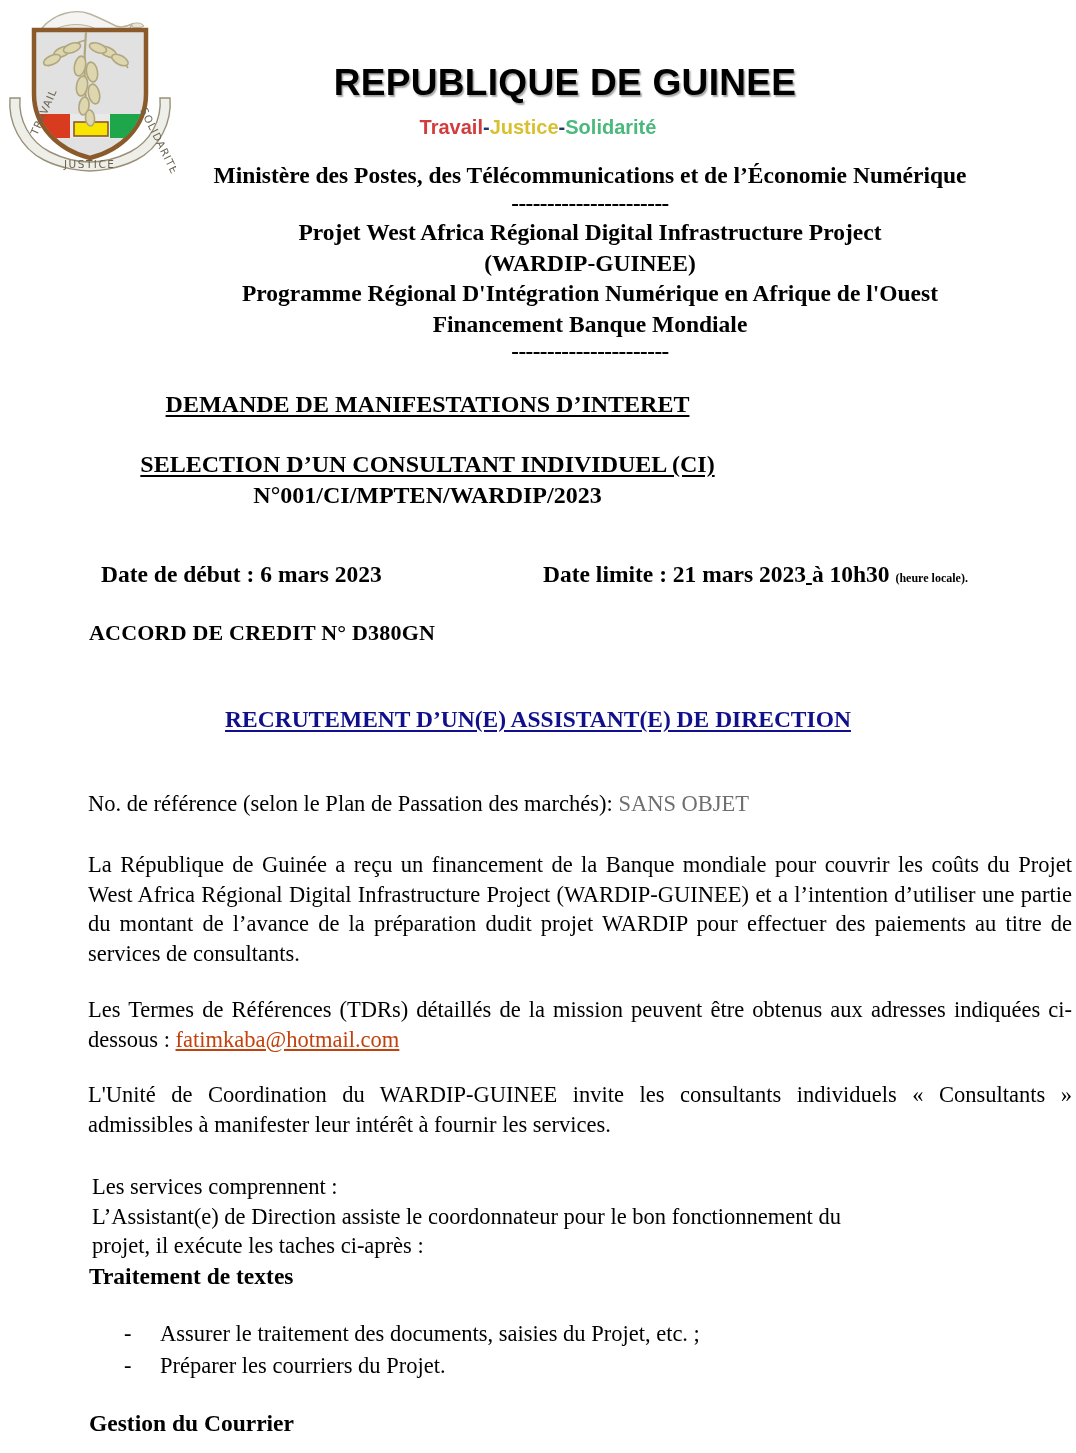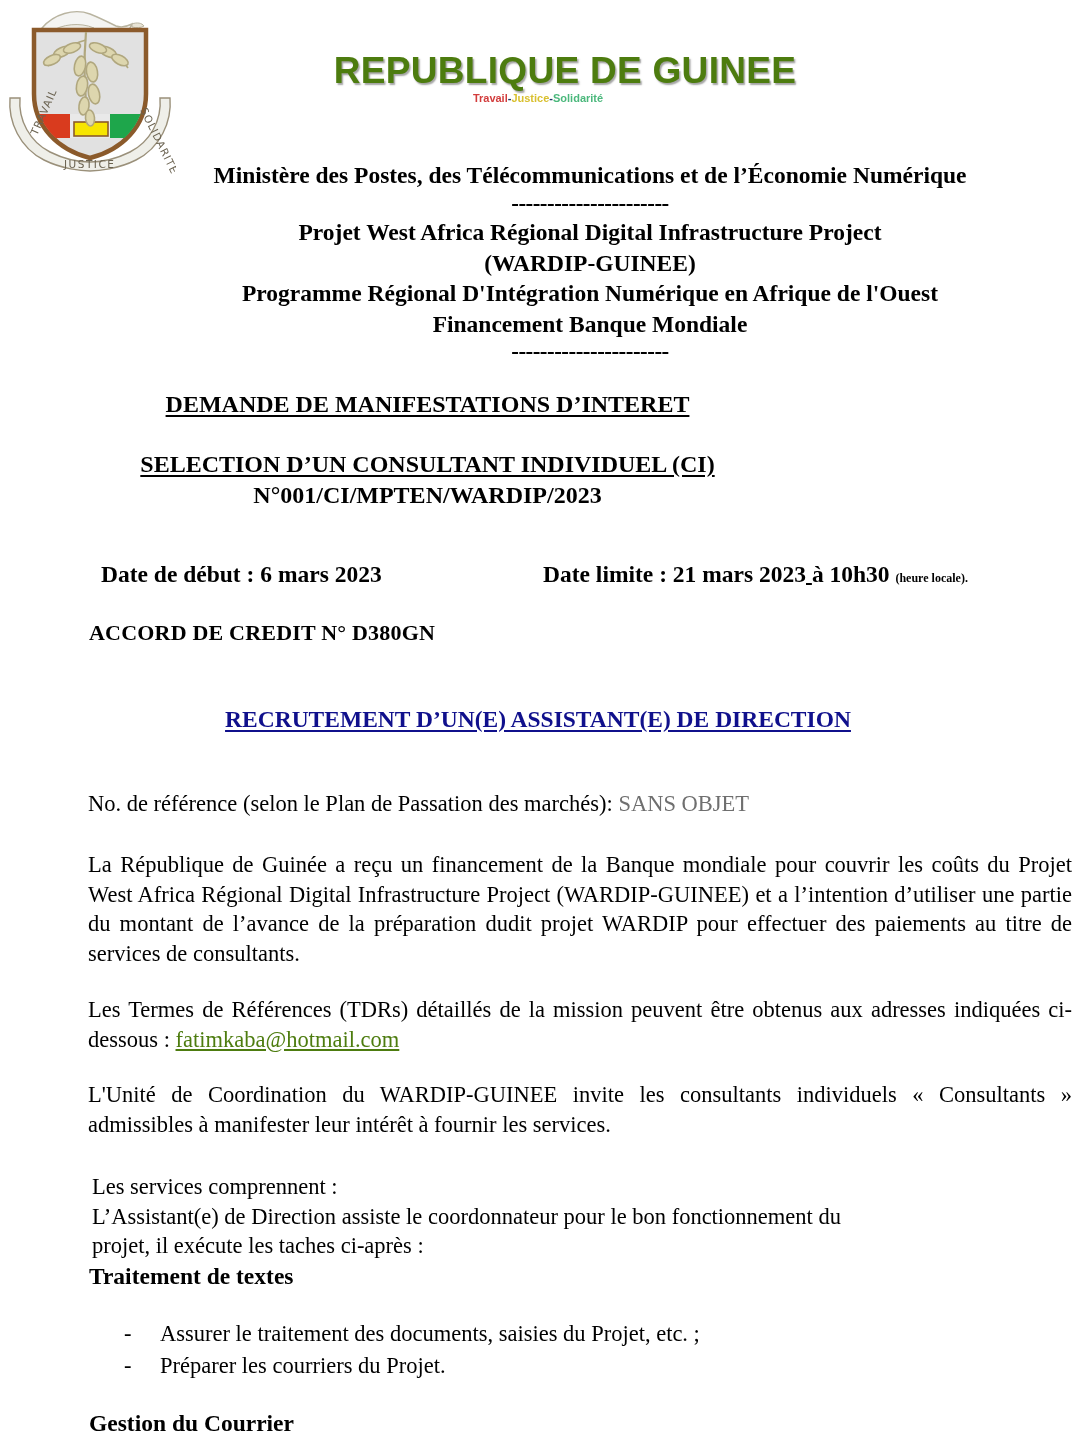--- a/index.html
+++ b/index.html
@@ -34,30 +34,30 @@
     left: 0;
     top: 0;
     width: 1076px;
   }
   .republic-title {
     text-align: center;
     font-family: "Liberation Sans", "DejaVu Sans", sans-serif;
     font-size: 37px;
     font-weight: 600;
     letter-spacing: 0.3px;
-    color: #4d7c0f;
+    color: #000000;
     text-shadow: 1.5px 1.5px 1.6px rgba(90,90,90,0.55);
-    margin: 0;
+    margin: 12px;
     padding-top: 50px;
     padding-left: 54px;
   }
   .motto {
     text-align: center;
     font-family: "Liberation Sans", "DejaVu Sans", sans-serif;
-    font-size: 11px;
+    font-size: 20px;
     font-weight: bold;
   }
   .motto .m-travail { color: #d23c3c; }
   .motto .m-sep     { color: #1f3864; }
   .motto .m-justice { color: #d9c030; }
   .motto .m-solid   { color: #4bb87c; }
 
   
   .center-block {
     position: absolute;
@@ -138,21 +138,21 @@
   .body-text {
     position: absolute;
     left: 88px;
     width: 984px;
     font-size: 22.5px;
     line-height: 1.32;
     margin-top: 32px;
   }
   .just { text-align: justify; text-align-last: left; }
   .gray { color: #6f6f6f; }
-  .mail-link { color: #4d7c0f; text-decoration: underline; }
+  .mail-link { color: #c2410c; text-decoration: underline; }
 
   #p-ref       { top: 757px; }
   #p-financement { top: 818px; }
   #p-tdr       { top: 963px; }
   #p-unite     { top: 1048px; left: 88px; width: 984px; }
   #p-services  { top: 1140px; left: 92px; width: 960px; }
 
   
   .sec-head {
     position: absolute;

